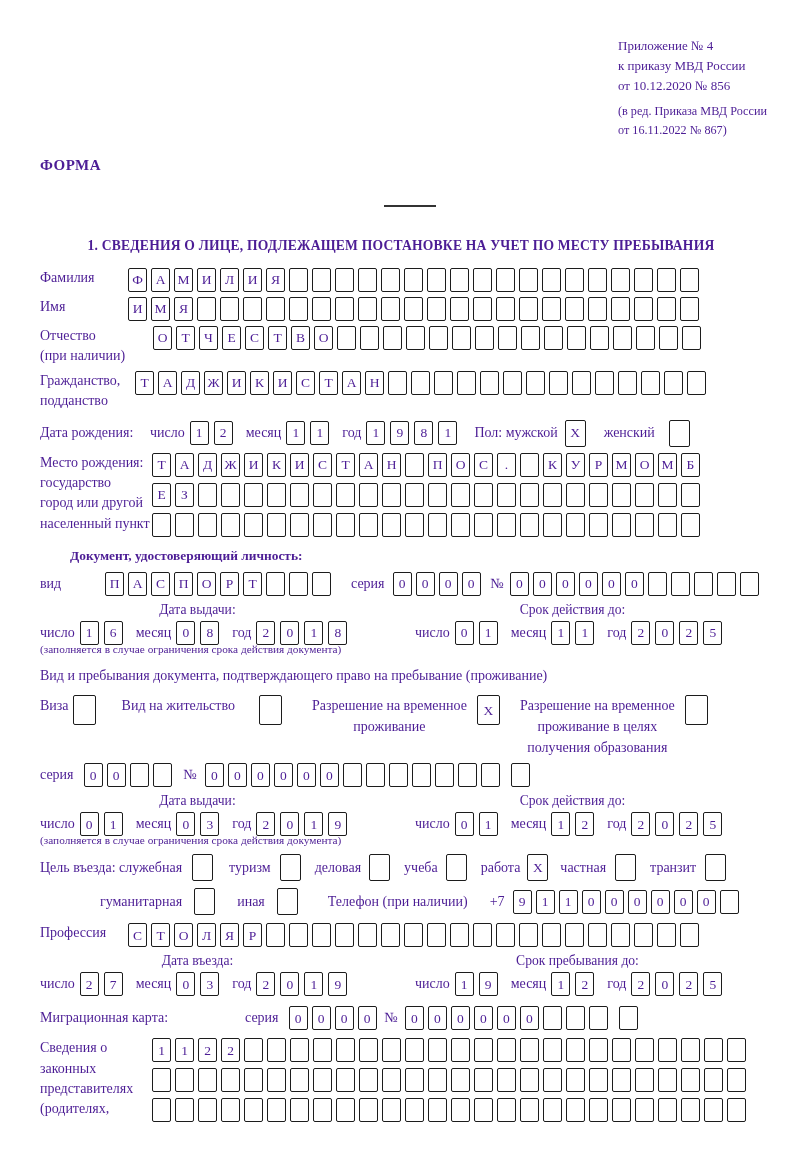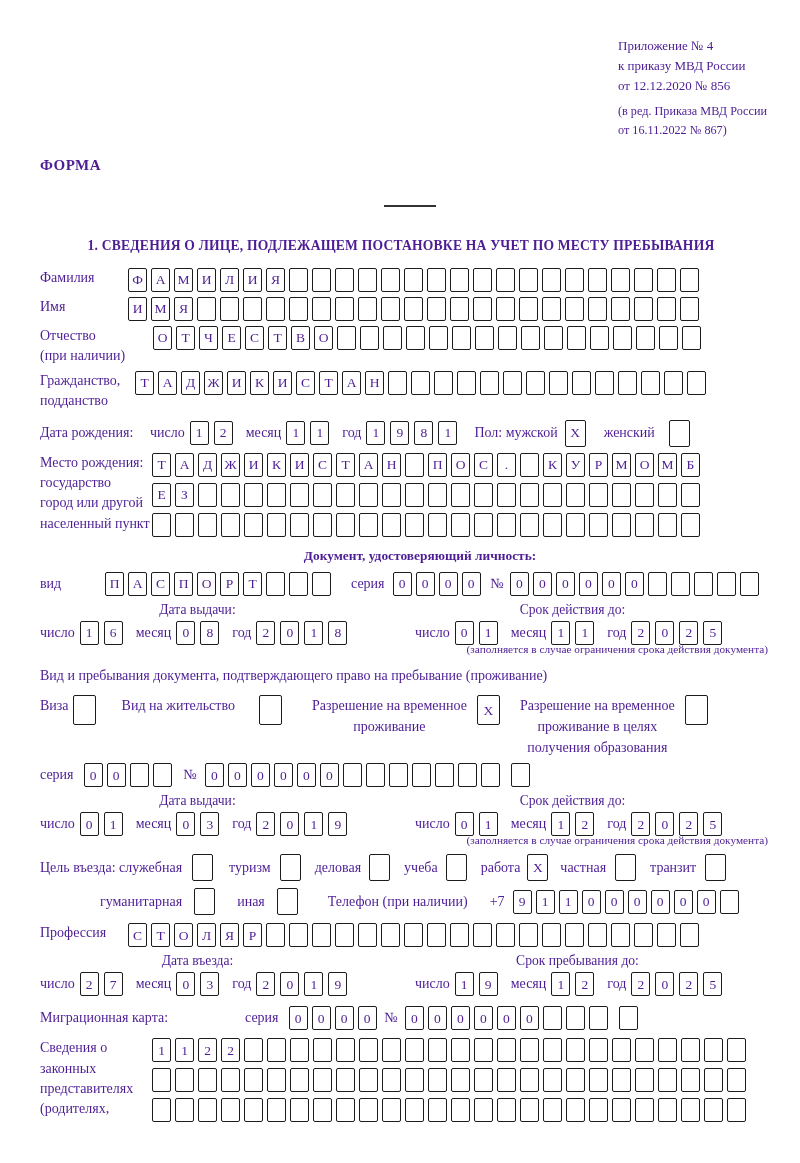--- a/index.html
+++ b/index.html
@@ -34,35 +34,35 @@
   .stack .boxes{margin-bottom:6px;}
   
   .dg{display:inline-flex;align-items:center;}
   .dg .lbl{margin-right:5px;}
   .dg .boxes{margin-right:8px;}
   .dg .cell{margin-right:5px;}
   .twocol{display:flex;}
   .twocol .half1{width:375px;}
   .twocol .half2{flex:1;}
   .subhead{text-align:center;font-size:13.6px;margin-bottom:3px;}
-  .note{font-size:11.3px;text-align:right;margin:-2px 2px 8px 0;}
-  .dochead{font-weight:bold;font-size:13.4px;text-align:center;margin:4px 0 8px 30px;}
+  .note{font-size:11.3px;margin:-2px 2px 8px 0;}
+  .dochead{font-weight:bold;font-size:13.4px;text-align:left;margin:4px 0 8px 30px;}
   .plain{line-height:1.9;}
   .ckgroup{display:inline-flex;align-items:flex-start;}
   .ckgroup .ctr{text-align:center;line-height:1.5;margin-right:10px;}
 </style>
 </head>
 <body>
 
 <div class="page">
 
   <div class="hdr">
     <div>Приложение № 4</div>
     <div>к приказу МВД России</div>
-    <div>от 12.12.2020 № 856</div>
+    <div>от 10.12.2020 № 856</div>
     <div class="ed">
       <div>(в ред. Приказа МВД России</div>
       <div>от 16.11.2022 № 867)</div>
     </div>
   </div>
   <div class="forma">ФОРМА</div>
 
   <div class="title">
     <div><span class="blank-line"></span></div>
   </div>

